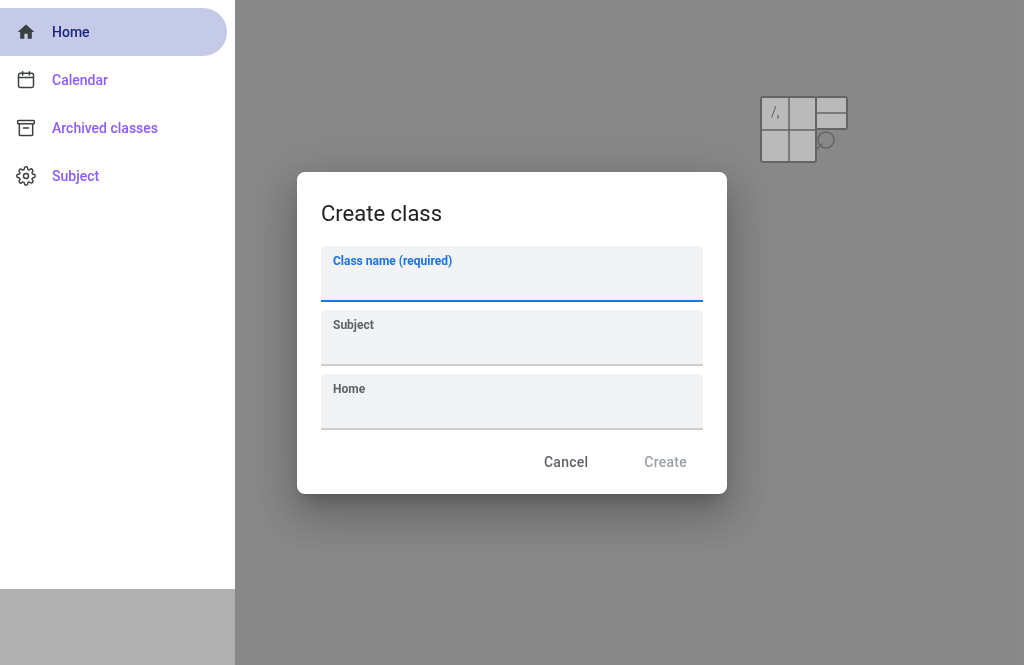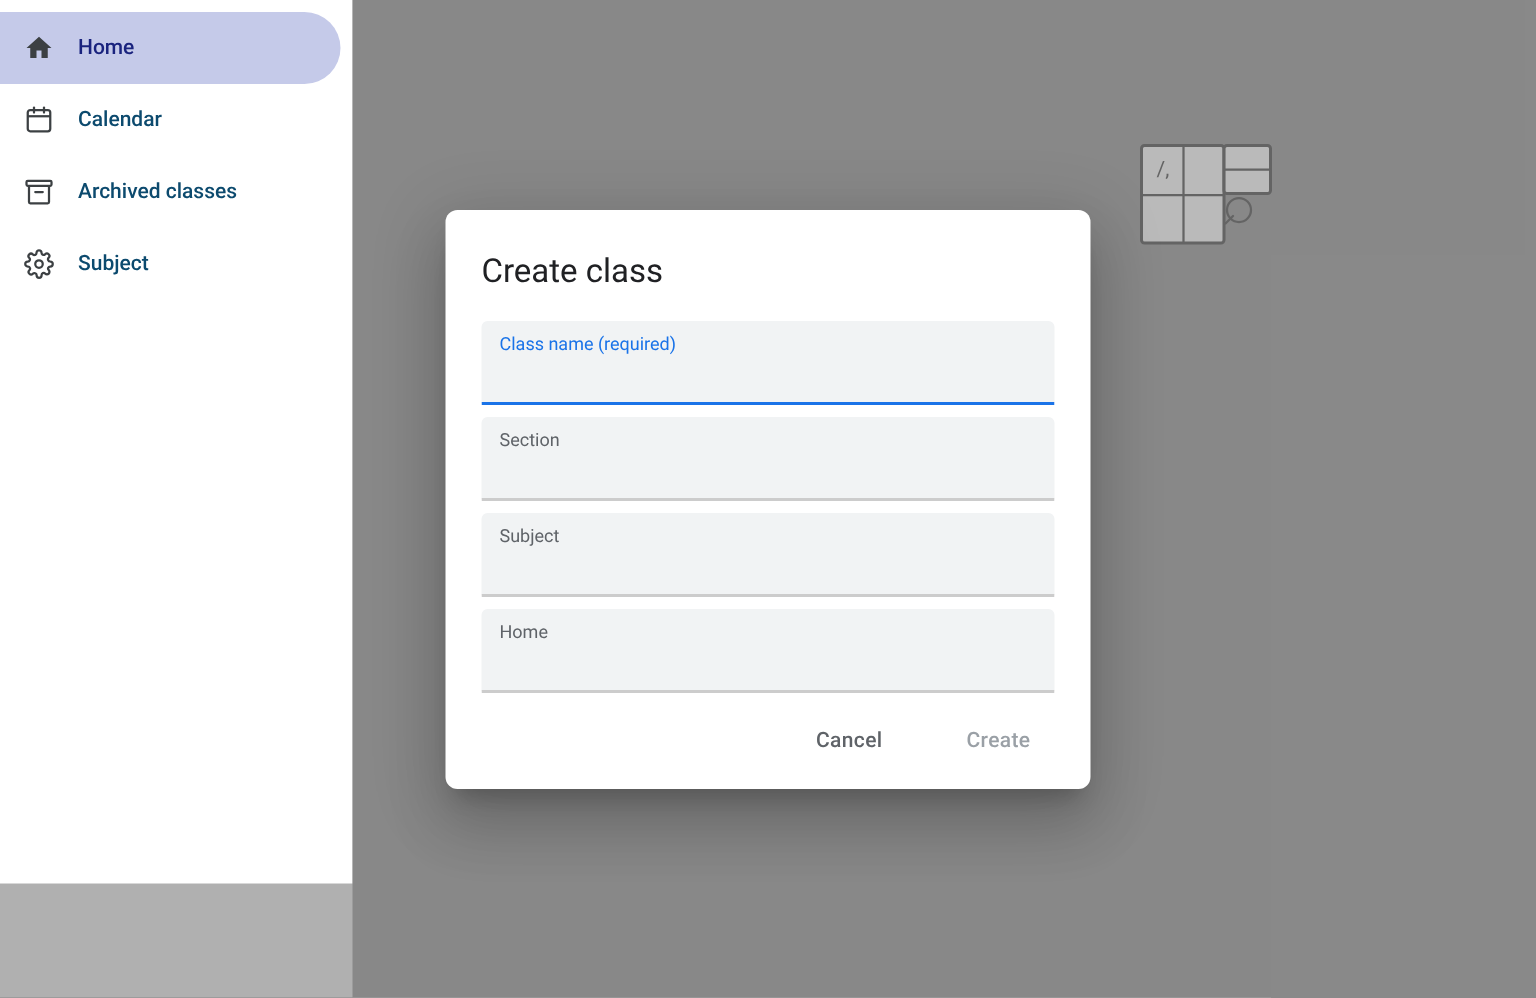--- a/index.html
+++ b/index.html
@@ -28,21 +28,21 @@
       padding-top: 8px;
     }
 
     .sidebar-item {
       display: flex;
       align-items: center;
       padding: 10px 16px;
       cursor: pointer;
       border-radius: 0 24px 24px 0;
       margin-right: 8px;
-      color: #0c4a6e;
+      color: #8b5cf6;
       font-size: 14px;
       font-weight: 500;
       height: 48px;
       gap: 16px;
     }
 
     .sidebar-item.active {
       background: #c5cae9;
       color: #1a237e;
     }
@@ -113,20 +113,21 @@
       height: 56px;
     }
 
     .form-field label {
       position: absolute;
       top: 8px;
       left: 12px;
       font-size: 12px;
       color: #5f6368;
       pointer-events: none;
+      font-weight: bold;
     }
 
     .form-field.active label {
       color: #1a73e8;
     }
 
     .form-field input.class-name {
       border-bottom: 2px solid #1a73e8;
     }
 
@@ -233,24 +234,20 @@
 <div class="modal-backdrop">
   <div class="modal">
 
     <div class="modal-title">Create class</div>
 
     <div class="form-field active">
       <label>Class name (required)</label>
       <input type="text" class="class-name" value="" style="">
     </div>
 
-    <div class="form-field">
-      <label>Section</label>
-      <input type="text" value="" style="">
-    </div>
 
     <div class="form-field">
       <label>Subject</label>
       <input type="text" value="" style="">
     </div>
 
     <div class="form-field">
       <label>Home</label>
       <input type="text" value="" style="">
     </div>

